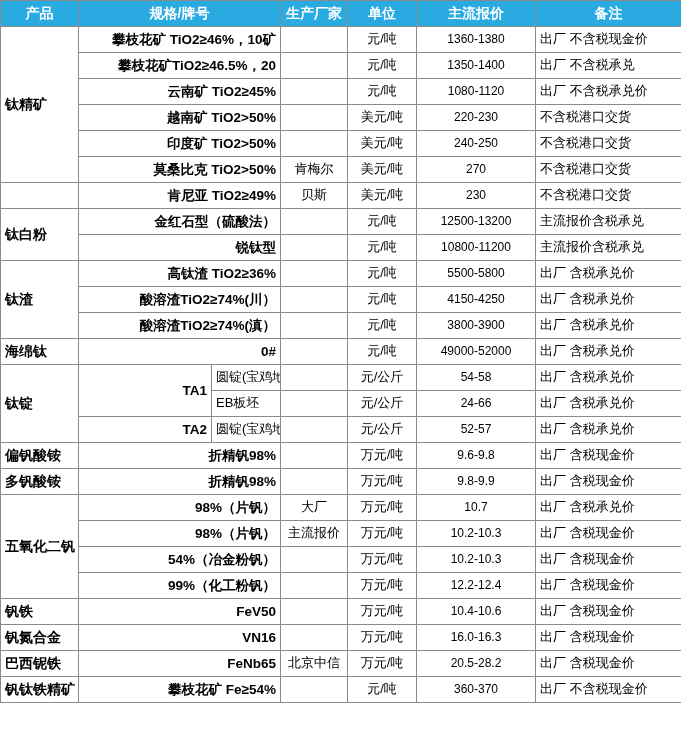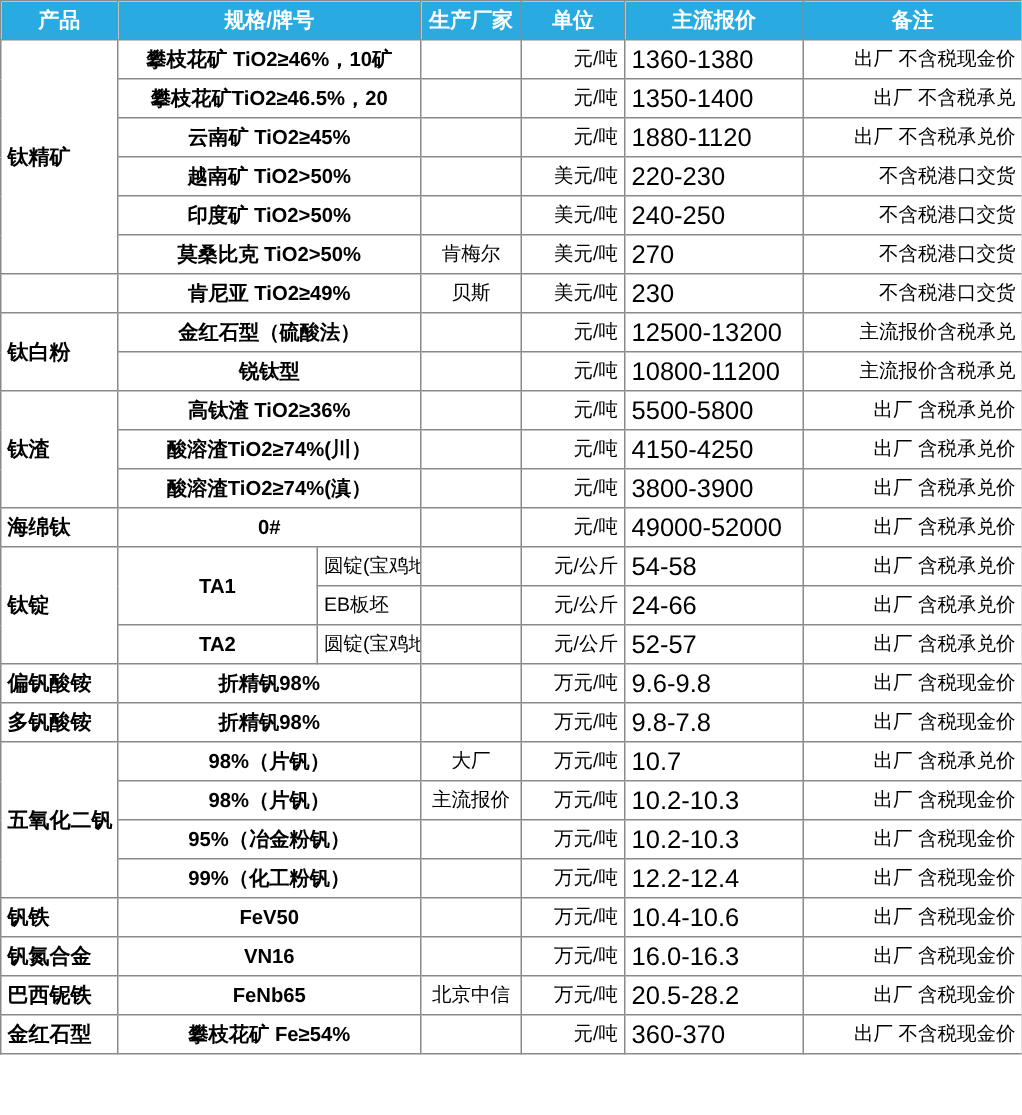--- a/index.html
+++ b/index.html
@@ -39,44 +39,45 @@
     font-size: 14px;
     height: 34px;
     border-color: #29ABE2;
   }
   .c-name {
     text-align: left;
     font-weight: bold;
     font-size: 14px;
   }
   .c-spec {
-    text-align: center;
+    text-align: right;
     font-weight: bold;
     padding-left: 6px;
     font-size: 13.5px;
     margin-top: 48px;
   }
   .c-spec-sub {
     text-align: left;
     padding-left: 6px;
     font-size: 13px;
   }
   .c-maker {
     text-align: center;
     font-size: 13px;
   }
   .c-unit {
-    text-align: right;
+    text-align: center;
     font-size: 13px;
   }
   .c-price {
-    font-size: 17px;
+    text-align: center;
+    font-size: 12px;
   }
   .c-note {
-    text-align: right;
+    text-align: left;
     font-size: 13px;
   }
   .empty {
     background: #ffffff;
   }
 </style>
 </head>
 <body>
 
 <table class="price-table">
@@ -113,21 +114,21 @@
       <td class="c-spec" colspan="2">攀枝花矿TiO2≥46.5%，20</td>
       <td class="c-maker"></td>
       <td class="c-unit">元/吨</td>
       <td class="c-price">1350-1400</td>
       <td class="c-note">出厂 不含税承兑</td>
     </tr>
     <tr>
       <td class="c-spec" colspan="2">云南矿 TiO2≥45%</td>
       <td class="c-maker"></td>
       <td class="c-unit">元/吨</td>
-      <td class="c-price">1880-1120</td>
+      <td class="c-price">1080-1120</td>
       <td class="c-note">出厂 不含税承兑价</td>
     </tr>
     <tr>
       <td class="c-spec" colspan="2">越南矿 TiO2&gt;50%</td>
       <td class="c-maker"></td>
       <td class="c-unit">美元/吨</td>
       <td class="c-price">220-230</td>
       <td class="c-note">不含税港口交货</td>
     </tr>
     <tr>
@@ -233,41 +234,41 @@
       <td class="c-unit">万元/吨</td>
       <td class="c-price">9.6-9.8</td>
       <td class="c-note">出厂 含税现金价</td>
     </tr>
 
     <tr>
       <td class="c-name">多钒酸铵</td>
       <td class="c-spec" colspan="2">折精钒98%</td>
       <td class="c-maker"></td>
       <td class="c-unit">万元/吨</td>
-      <td class="c-price">9.8-7.8</td>
+      <td class="c-price">9.8-9.9</td>
       <td class="c-note">出厂 含税现金价</td>
     </tr>
 
     <tr>
       <td class="c-name" rowspan="4">五氧化二钒</td>
       <td class="c-spec" colspan="2">98%（片钒）</td>
       <td class="c-maker">大厂</td>
       <td class="c-unit">万元/吨</td>
       <td class="c-price">10.7</td>
       <td class="c-note">出厂 含税承兑价</td>
     </tr>
     <tr>
       <td class="c-spec" colspan="2">98%（片钒）</td>
       <td class="c-maker">主流报价</td>
       <td class="c-unit">万元/吨</td>
       <td class="c-price">10.2-10.3</td>
       <td class="c-note">出厂 含税现金价</td>
     </tr>
     <tr>
-      <td class="c-spec" colspan="2">95%（冶金粉钒）</td>
+      <td class="c-spec" colspan="2">54%（冶金粉钒）</td>
       <td class="c-maker"></td>
       <td class="c-unit">万元/吨</td>
       <td class="c-price">10.2-10.3</td>
       <td class="c-note">出厂 含税现金价</td>
     </tr>
     <tr>
       <td class="c-spec" colspan="2">99%（化工粉钒）</td>
       <td class="c-maker"></td>
       <td class="c-unit">万元/吨</td>
       <td class="c-price">12.2-12.4</td>
@@ -295,21 +296,21 @@
     <tr>
       <td class="c-name">巴西铌铁</td>
       <td class="c-spec" colspan="2">FeNb65</td>
       <td class="c-maker">北京中信</td>
       <td class="c-unit">万元/吨</td>
       <td class="c-price">20.5-28.2</td>
       <td class="c-note">出厂 含税现金价</td>
     </tr>
 
     <tr>
-      <td class="c-name">金红石型</td>
+      <td class="c-name">钒钛铁精矿</td>
       <td class="c-spec" colspan="2">攀枝花矿 Fe≥54%</td>
       <td class="c-maker"></td>
       <td class="c-unit">元/吨</td>
       <td class="c-price">360-370</td>
       <td class="c-note">出厂 不含税现金价</td>
     </tr>
 
   </tbody>
 </table>
 

